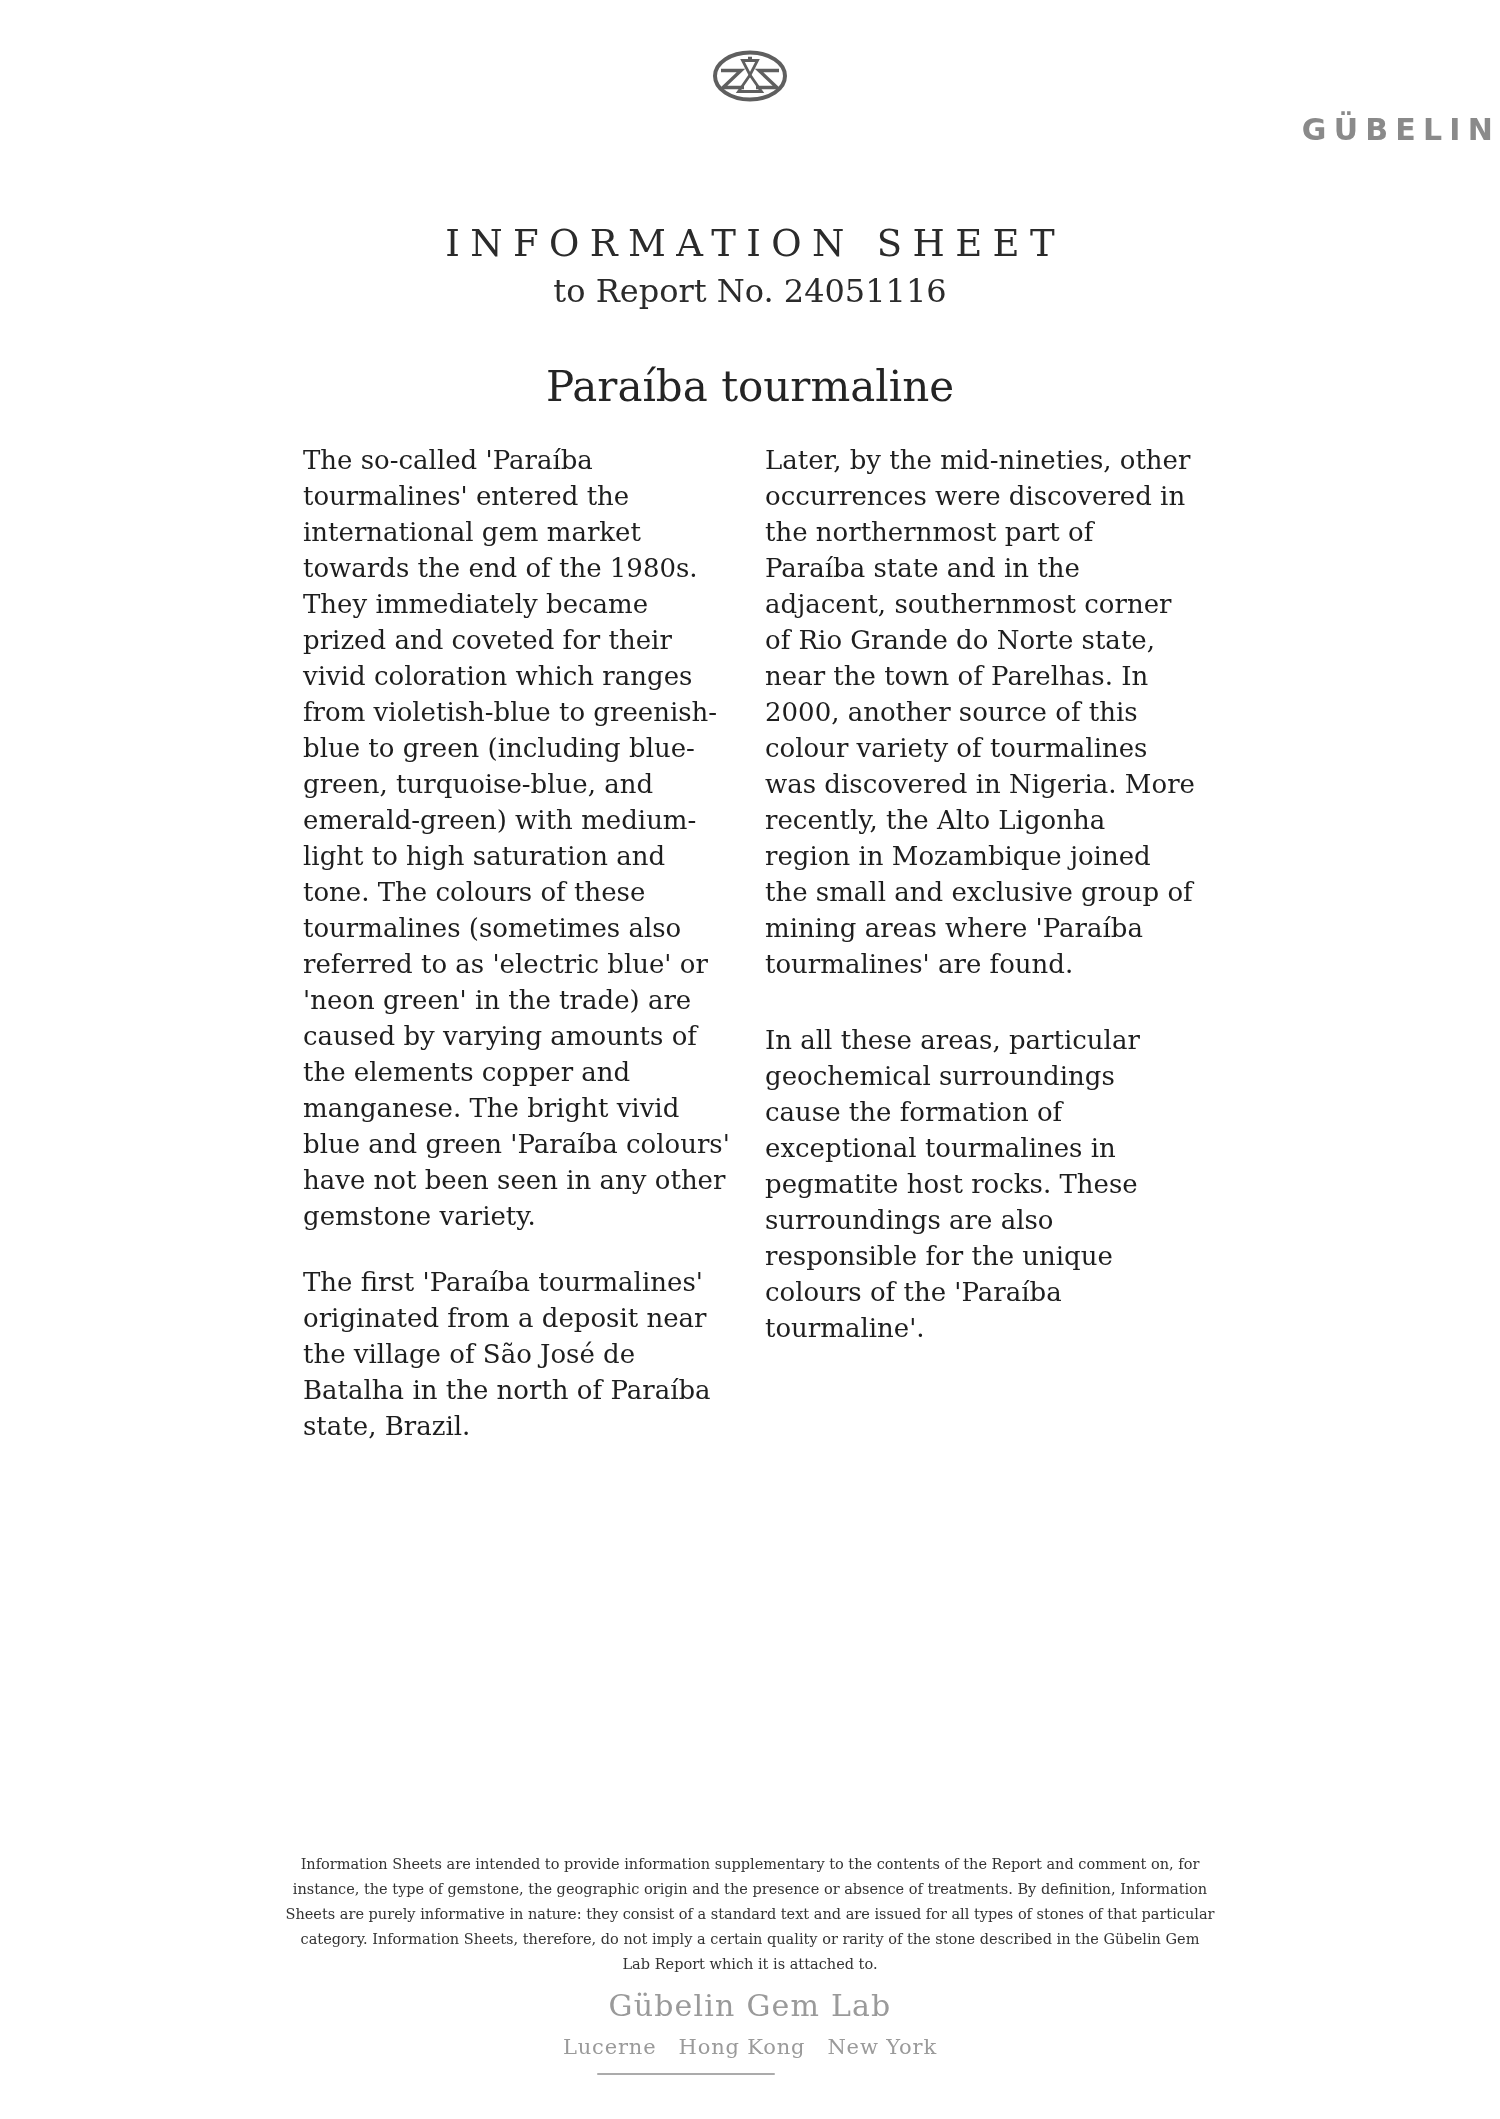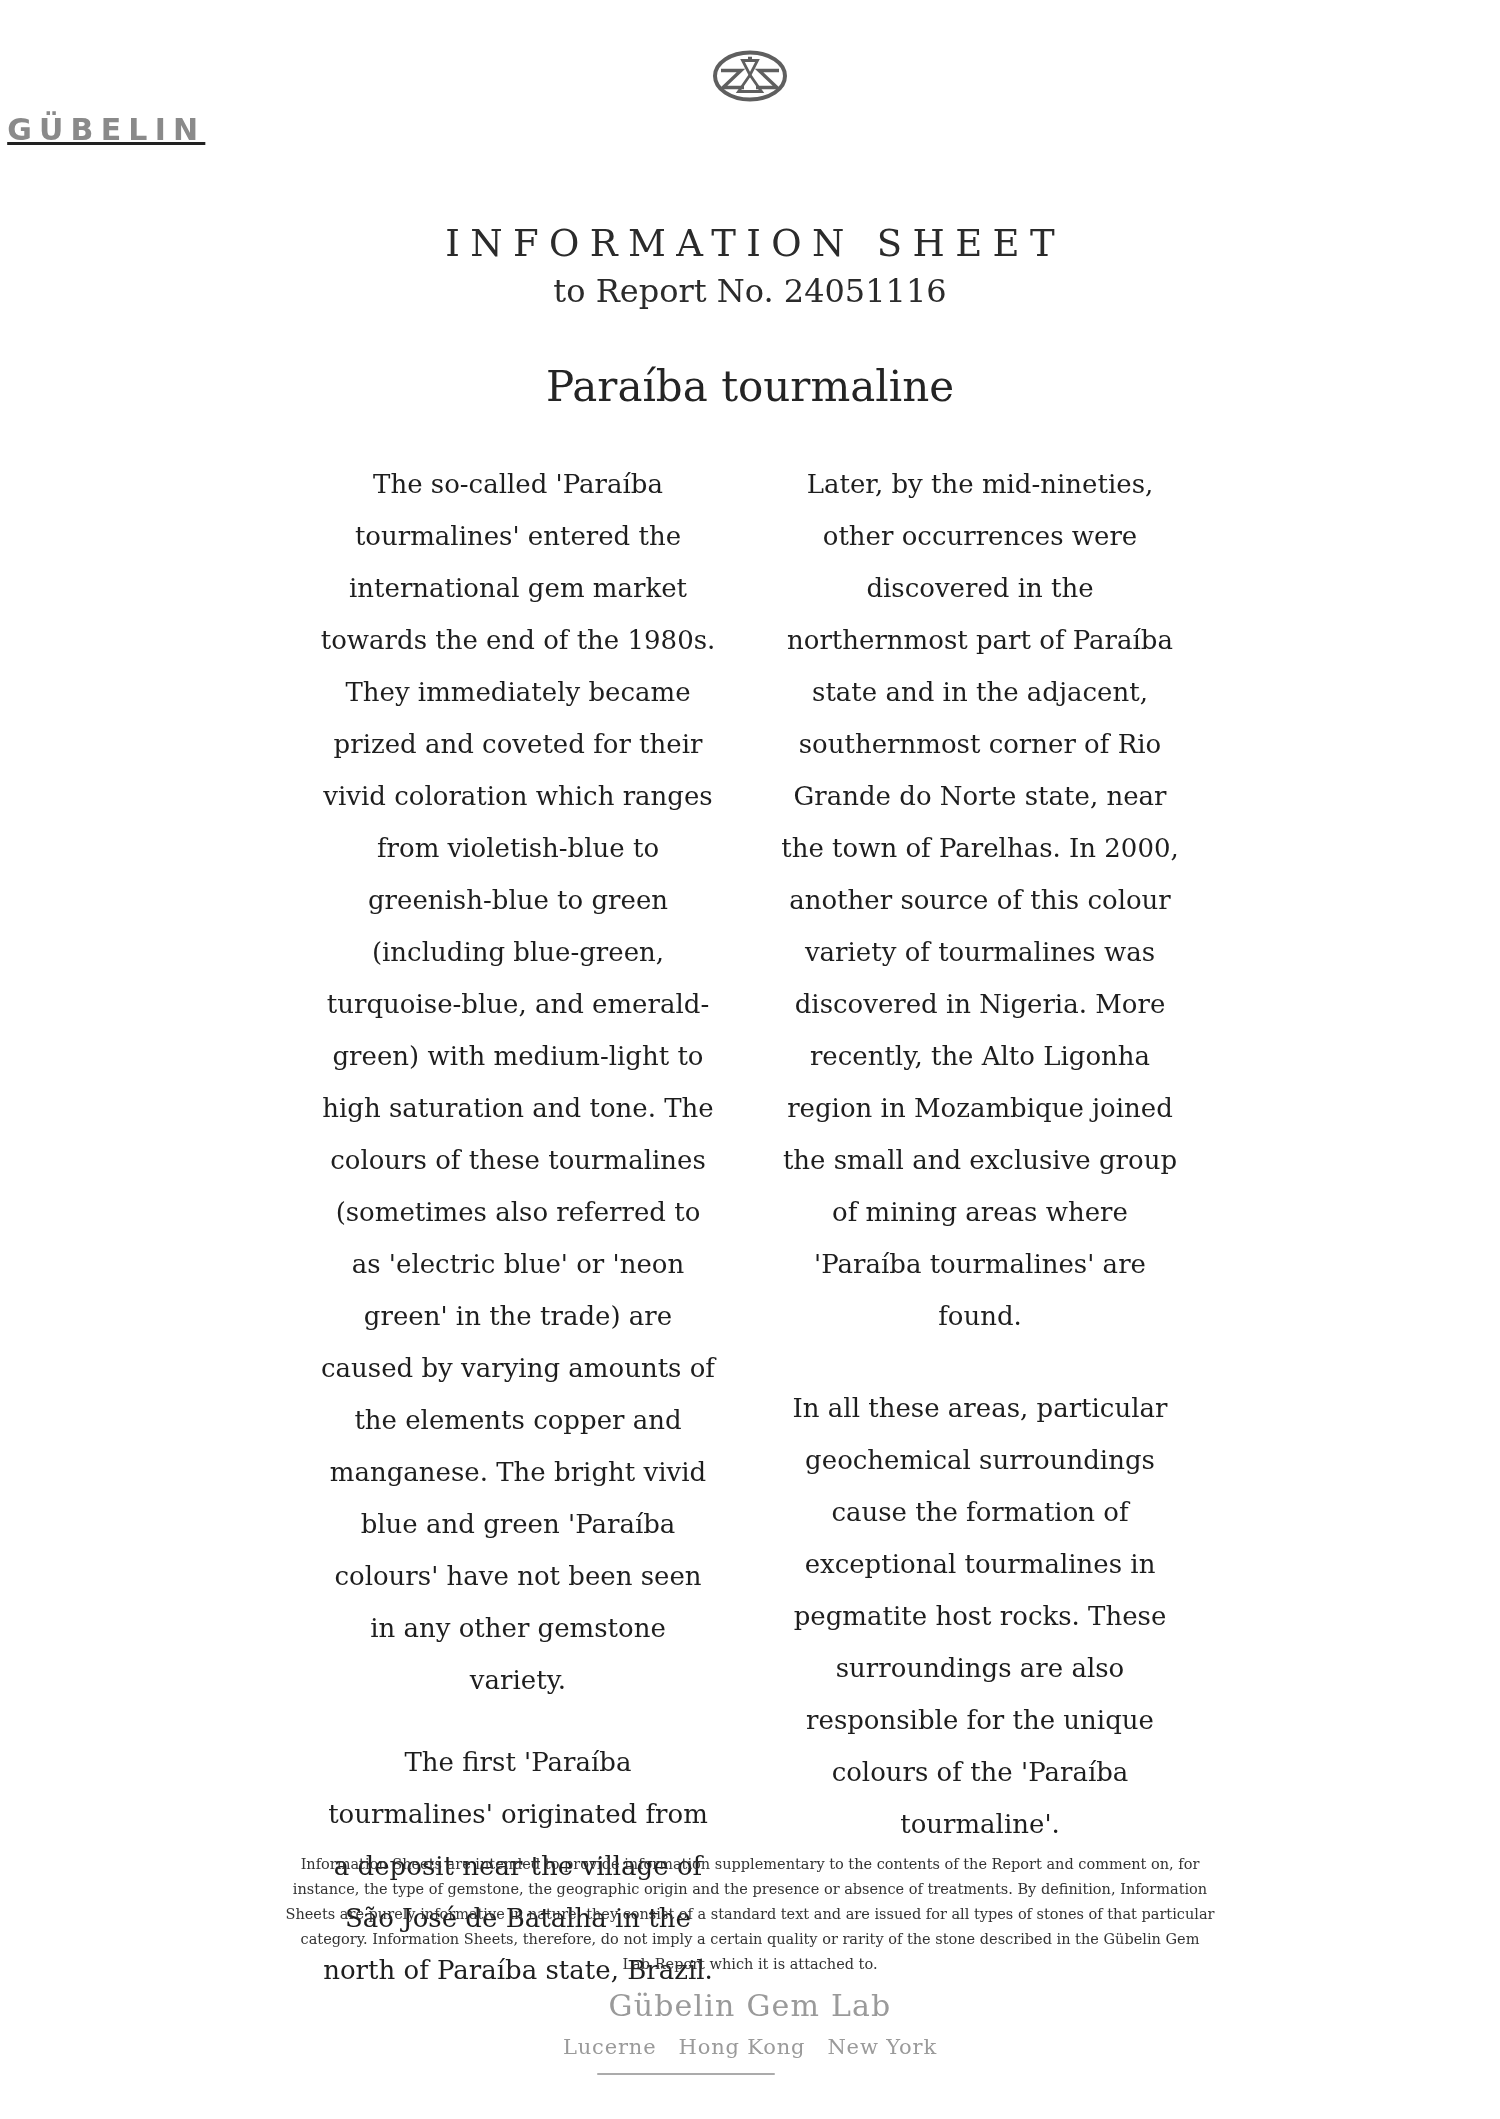--- a/index.html
+++ b/index.html
@@ -16,22 +16,21 @@
     color: #212121;
     overflow: hidden;
   }
 
   
   .logo-block {
     position: absolute;
     top: 46px;
     left: 0;
     width: 100%;
-    text-align: left;
-    text-decoration: underline;
+    text-align: right;
   }
   .emblem {
     display: block;
     margin: 0 auto 4px auto;
   }
   .brand-wordmark {
     font-family: "DejaVu Sans", sans-serif;
     font-weight: 700;
     font-size: 30px;
     letter-spacing: 0.24em;
@@ -75,25 +74,25 @@
     position: absolute;
     top: 442px;
     left: 303px;
     display: flex;
     gap: 32px;
   }
   .col {
     width: 430px;
   }
   .col p {
-    margin: 16px;
+    margin: 0;
     font-size: 26px;
-    line-height: 52px;
+    line-height: 36px;
     color: #1e1e1e;
-    text-align: center;
+    text-align: left;
   }
   .col-left p.para-2 { margin-top: 30px; }
   .col-right p.para-2 { margin-top: 40px; }
 
   
   .disclaimer {
     position: absolute;
     top: 1852px;
     left: 50%;
     transform: translateX(-50%);

